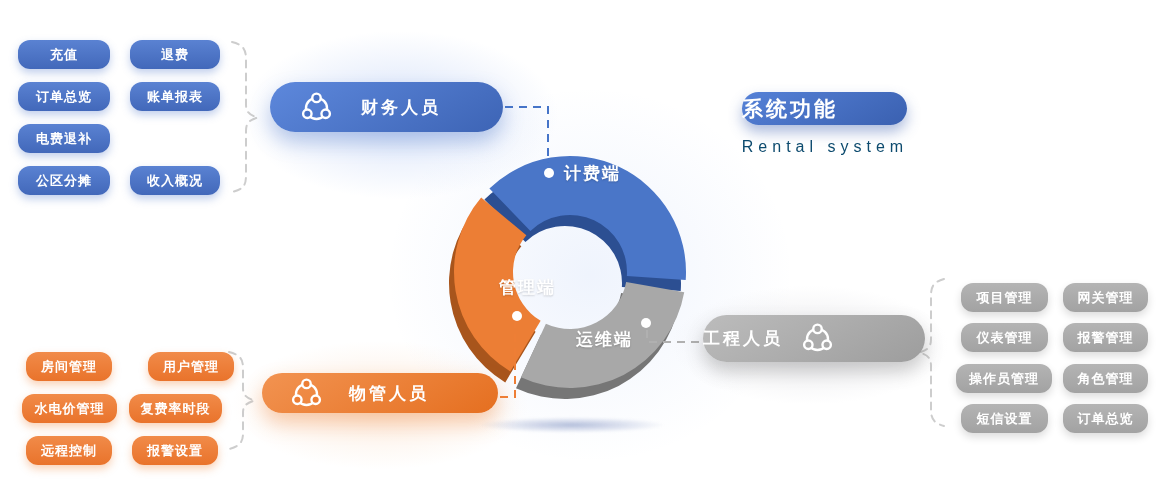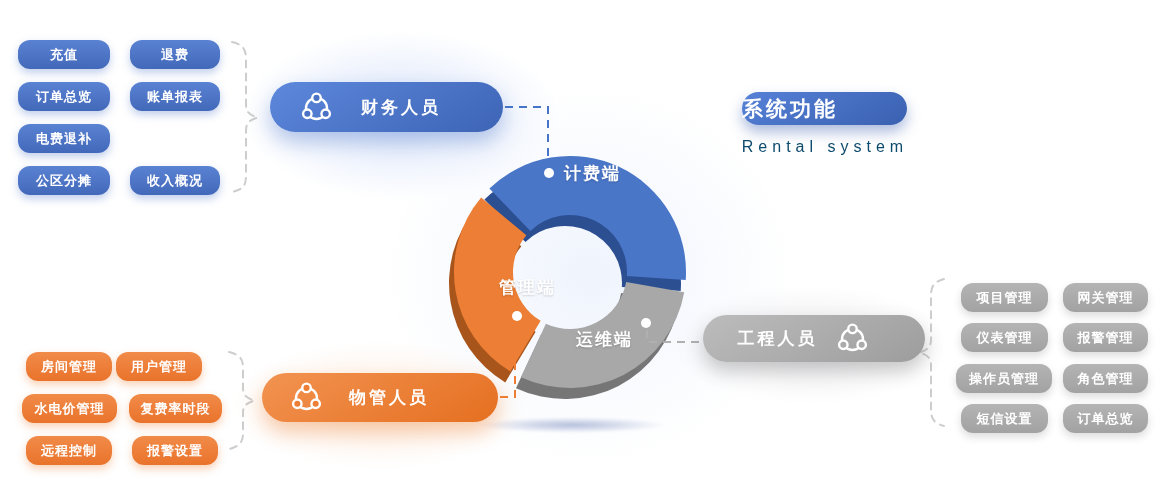--- a/index.html
+++ b/index.html
@@ -33,21 +33,21 @@
 
   
   .pill{position:absolute;border-radius:26px;display:flex;align-items:center;color:#fff;
     font-size:17px;font-weight:bold;letter-spacing:3px;}
   .pill .icon{display:flex;align-items:center;justify-content:center;}
   .pill.blue-pill{background:linear-gradient(150deg,#5d88dc,#3d64b5);box-shadow:0 10px 20px rgba(76,118,200,.38);
     padding-left:30px;gap:28px;}
   .pill.orange-pill{background:linear-gradient(150deg,#f29351,#e56f20);box-shadow:0 10px 20px rgba(237,125,49,.38);
     padding-left:28px;gap:26px;}
   .pill.gray-pill{background:linear-gradient(150deg,#bcbcbc,#9d9d9d);box-shadow:0 9px 18px rgba(90,90,90,.30);
-    justify-content:center;padding-right:22px;gap:18px;}
+    justify-content:flex-start;padding-right:22px;gap:18px;}
   .icon svg{display:block;}
   .icon .ring{fill:none;stroke:#fff;stroke-width:2.6;}
   .icon .node{stroke:#fff;stroke-width:2.6;}
   .blue-pill .node{fill:#4a73c6;}
   .orange-pill .node{fill:#ec7e35;}
   .gray-pill .node{fill:#ababab;}
 
   
   .title-pill{position:absolute;left:742px;top:92px;width:165px;height:33px;border-radius:17px;
     background:linear-gradient(150deg,#5581d7,#3a60b0);box-shadow:0 7px 14px rgba(70,105,180,.45);
@@ -103,21 +103,21 @@
 
   <div class="btn blue" style="left:18px;top:40px;width:92px">充值</div>
   <div class="btn blue" style="left:130px;top:40px;width:90px">退费</div>
   <div class="btn blue" style="left:18px;top:82px;width:92px">订单总览</div>
   <div class="btn blue" style="left:130px;top:82px;width:90px">账单报表</div>
   <div class="btn blue" style="left:18px;top:124px;width:92px">电费退补</div>
   <div class="btn blue" style="left:18px;top:166px;width:92px">公区分摊</div>
   <div class="btn blue" style="left:130px;top:166px;width:90px">收入概况</div>
 
   <div class="btn orange" style="left:26px;top:352px;width:86px">房间管理</div>
-  <div class="btn orange" style="left:116px;top:352px;width:86px">用户管理</div>
+  <div class="btn orange" style="left:148px;top:352px;width:86px">用户管理</div>
   <div class="btn orange" style="left:22px;top:394px;width:95px">水电价管理</div>
   <div class="btn orange" style="left:129px;top:394px;width:93px">复费率时段</div>
   <div class="btn orange" style="left:26px;top:436px;width:86px">远程控制</div>
   <div class="btn orange" style="left:132px;top:436px;width:86px">报警设置</div>
 
   <div class="btn gray" style="left:961px;top:283px;width:87px">项目管理</div>
   <div class="btn gray" style="left:1063px;top:283px;width:85px">网关管理</div>
   <div class="btn gray" style="left:961px;top:323px;width:87px">仪表管理</div>
   <div class="btn gray" style="left:1063px;top:323px;width:85px">报警管理</div>
   <div class="btn gray" style="left:956px;top:364px;width:96px">操作员管理</div>
@@ -130,21 +130,21 @@
       <svg width="33" height="33" viewBox="0 0 36 36">
         <circle class="ring" cx="18" cy="19" r="11.5"></circle>
         <circle class="node" cx="18" cy="7.5" r="4.6"></circle>
         <circle class="node" cx="8" cy="24.8" r="4.6"></circle>
         <circle class="node" cx="28" cy="24.8" r="4.6"></circle>
       </svg>
     </span>
     <span>财务人员</span>
   </div>
 
-  <div class="pill orange-pill" style="left:262px;top:373px;width:208px;height:49px">
+  <div class="pill orange-pill" style="left:262px;top:373px;width:208px;height:40px">
     <span class="icon">
       <svg width="33" height="33" viewBox="0 0 36 36">
         <circle class="ring" cx="18" cy="19" r="11.5"></circle>
         <circle class="node" cx="18" cy="7.5" r="4.6"></circle>
         <circle class="node" cx="8" cy="24.8" r="4.6"></circle>
         <circle class="node" cx="28" cy="24.8" r="4.6"></circle>
       </svg>
     </span>
     <span>物管人员</span>
   </div>

